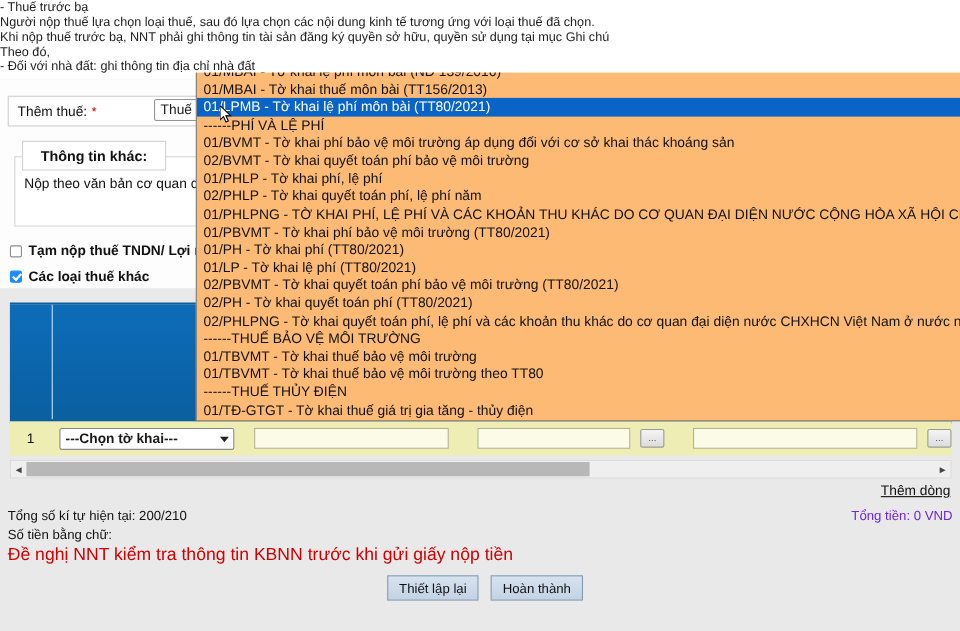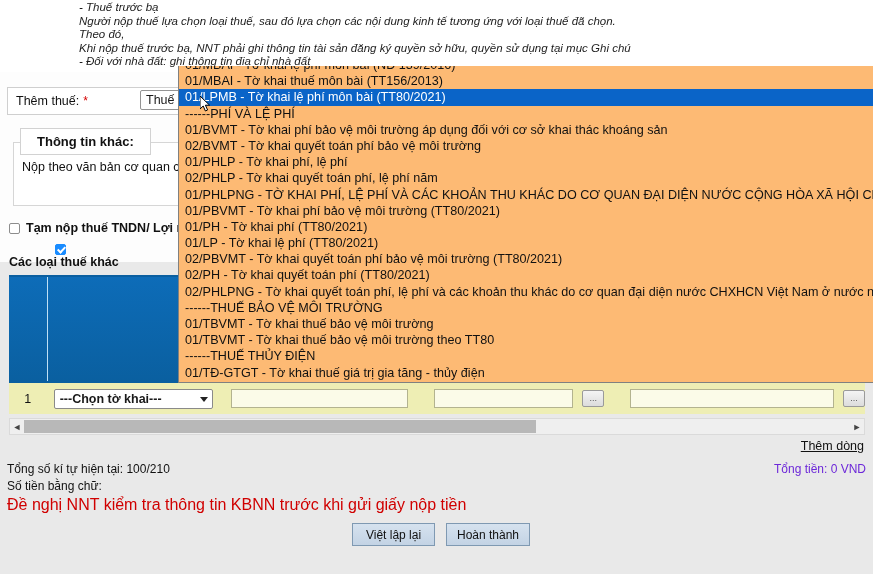--- a/index.html
+++ b/index.html
@@ -10,22 +10,22 @@
     font-size:12px;color:#1a1a1a;
     position:relative;
   }
   
   #instructions{
     position:absolute;left:0;top:0;width:873px;height:72px;
     background:#ffffff;
     padding:0;
   }
   #instructions .line{
-    font-style:italic;font-size:11.5px;line-height:13.6px;
-    color:#1c1c1c;padding-left:63px;white-space:nowrap;margin-left:16px;
+    font-size:11.5px;line-height:13.6px;
+    color:#1c1c1c;white-space:nowrap;
   }
   #instructions .line:first-child{padding-top:1px;}
 
   
   #form-area{
     position:absolute;left:0;top:72px;width:873px;height:502px;
     background:#e9e9e9;
   }
   
   .white-panel{
@@ -73,21 +73,21 @@
     border-radius:2px;display:inline-block;margin-right:6px;box-sizing:border-box;
     position:relative;flex:0 0 auto;
   }
   .cbrow.checked .box{background:#1a8cff;border-color:#1a8cff;}
   .cbrow.checked .box:after{
     content:"";position:absolute;left:3px;top:0px;width:3px;height:6px;
     border:solid #fff;border-width:0 2px 2px 0;transform:rotate(43deg);
   }
   .cbrow .txt{font-size:12.5px;font-weight:bold;color:#111;}
   #cb-tamnop{left:9px;top:221px;}
-  #cb-cacloai{left:9px;top:244px;flex-direction:column;}
+  #cb-cacloai{left:9px;top:244px;}
 
   
   #table-wrap{
     position:absolute;left:9px;top:272px;width:856px;height:142px;
     background:#e9e9e9;
   }
   #tbl-head{
     position:absolute;left:9px;top:275px;width:856px;height:108px;
     background:#0b67b2;
     background:linear-gradient(180deg,#0d6cb8 0%,#0a5f9f 100%);
@@ -187,22 +187,22 @@
     position:absolute;left:200px;top:96px;width:12px;height:18px;
     pointer-events:none;
   }
 </style>
 </head>
 <body>
 
 <div id="instructions">
   <div class="line">- Thuế trước bạ</div>
   <div class="line">Người nộp thuế lựa chọn loại thuế, sau đó lựa chọn các nội dung kinh tế tương ứng với loại thuế đã chọn.</div>
+  <div class="line">Khi nộp thuế trước bạ, NNT phải ghi thông tin tài sản đăng ký quyền sở hữu, quyền sử dụng tại mục Ghi chú</div>
   <div class="line">Theo đó,</div>
-  <div class="line">Khi nộp thuế trước bạ, NNT phải ghi thông tin tài sản đăng ký quyền sở hữu, quyền sử dụng tại mục Ghi chú</div>
   <div class="line">- Đối với nhà đất: ghi thông tin địa chỉ nhà đất</div>
 </div>
 
 <div id="form-area"></div>
 <div class="white-panel"></div>
 
 <div id="row-loaithue">
   <span class="lbl">Thêm thuế:</span>
   <span class="req">*</span>
 </div>
@@ -245,26 +245,26 @@
 <div id="hscroll">
   <span class="arrow">◄</span>
   <span class="track">
     <span class="thumb"></span>
   </span>
   <span class="arrow">►</span>
 </div>
 
 <div id="them-dong">Thêm dòng</div>
 
-<div id="tong-so">Tổng số kí tự hiện tại: 100/210</div>
+<div id="tong-so">Tổng số kí tự hiện tại: 200/210</div>
 <div id="so-tien-chu">Số tiền bằng chữ:</div>
 <div id="warn">Đề nghị NNT kiểm tra thông tin KBNN trước khi gửi giấy nộp tiền</div>
 <div id="tong-tien">Tổng tiền: 0 VND</div>
 
-<div class="btn" id="btn-reset">Việt lập lại</div>
+<div class="btn" id="btn-reset">Thiết lập lại</div>
 <div class="btn" id="btn-done">Hoàn thành</div>
 
 <div id="dropdown">
   <div id="dd-list">
       <div class="dd-item">01/MBAI - Tờ khai lệ phí môn bài (NĐ 139/2016)</div>
       <div class="dd-item">01/MBAI - Tờ khai thuế môn bài (TT156/2013)</div>
       <div class="dd-item sel">01/LPMB - Tờ khai lệ phí môn bài (TT80/2021)</div>
       <div class="dd-item">------PHÍ VÀ LỆ PHÍ</div>
       <div class="dd-item">01/BVMT - Tờ khai phí bảo vệ môi trường áp dụng đối với cơ sở khai thác khoáng sản</div>
       <div class="dd-item">02/BVMT - Tờ khai quyết toán phí bảo vệ môi trường</div>

